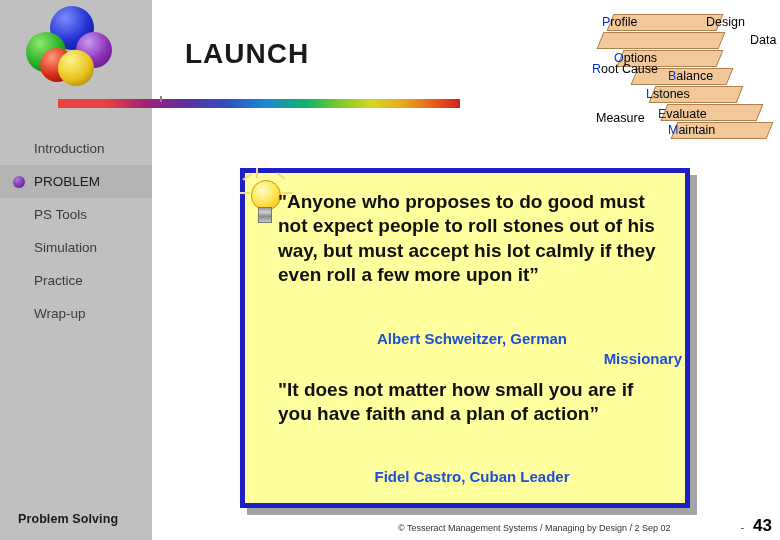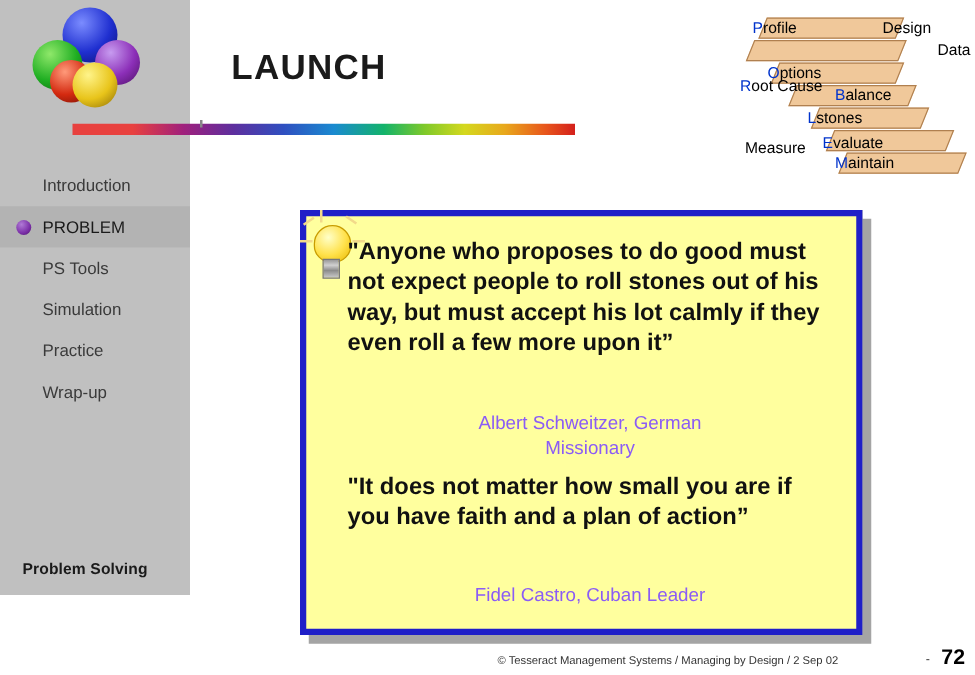--- a/index.html
+++ b/index.html
@@ -14,21 +14,21 @@
     overflow: hidden;
     position: relative;
   }
 
   
   #sidebar {
     position: absolute;
     left: 0;
     top: 0;
     width: 152px;
-    height: 476px;
+    height: 540px;
     background: #c0c0c0;
   }
   #sidebar-nav {
     position: absolute;
     left: 0;
     top: 132px;
     width: 152px;
   }
   .nav-item {
     position: relative;
@@ -221,28 +221,29 @@
     width: 100%;
   }
   .quote-text {
     font-size: 19px;
     font-weight: bold;
     color: #111;
     line-height: 1.28;
   }
   .quote-attrib {
     font-size: 15px;
-    color: #8b5cf6;
+    color: #1d4ed8;
     line-height: 1.3;
+    font-weight: bold;
   }
 
   #quote1 { left: 278px; top: 190px; width: 400px; }
   #attrib1 { left: 262px; top: 329px; width: 420px; text-indent: 0; }
   #attrib1 .line1 { display: block; text-align: center; }
-  #attrib1 .line2 { display: block; text-align: center; }
+  #attrib1 .line2 { display: block; text-align: right; }
   #quote2 { left: 278px; top: 378px; width: 390px; }
   #attrib2 { left: 262px; top: 467px; width: 420px; text-align: center; }
 
   
   #footer-credit {
     position: absolute;
     left: 398px;
     top: 523px;
     font-size: 9px;
     color: #333;
@@ -357,13 +358,13 @@
   <span class="line1">Albert Schweitzer, German</span>
   <span class="line2">Missionary</span>
 </div>
 
 <div class="quote-block quote-text" id="quote2" style="position:absolute;">"It does not matter how small you are if you have faith and a plan of action”</div>
 
 <div class="quote-block quote-attrib" id="attrib2" style="position:absolute;">Fidel Castro, Cuban Leader</div>
 
 <div id="footer-credit">© Tesseract Management Systems / Managing by Design / 2 Sep 02</div>
 <div id="footer-dash">-</div>
-<div id="footer-page">72</div>
+<div id="footer-page">43</div>
 
 </body></html>

